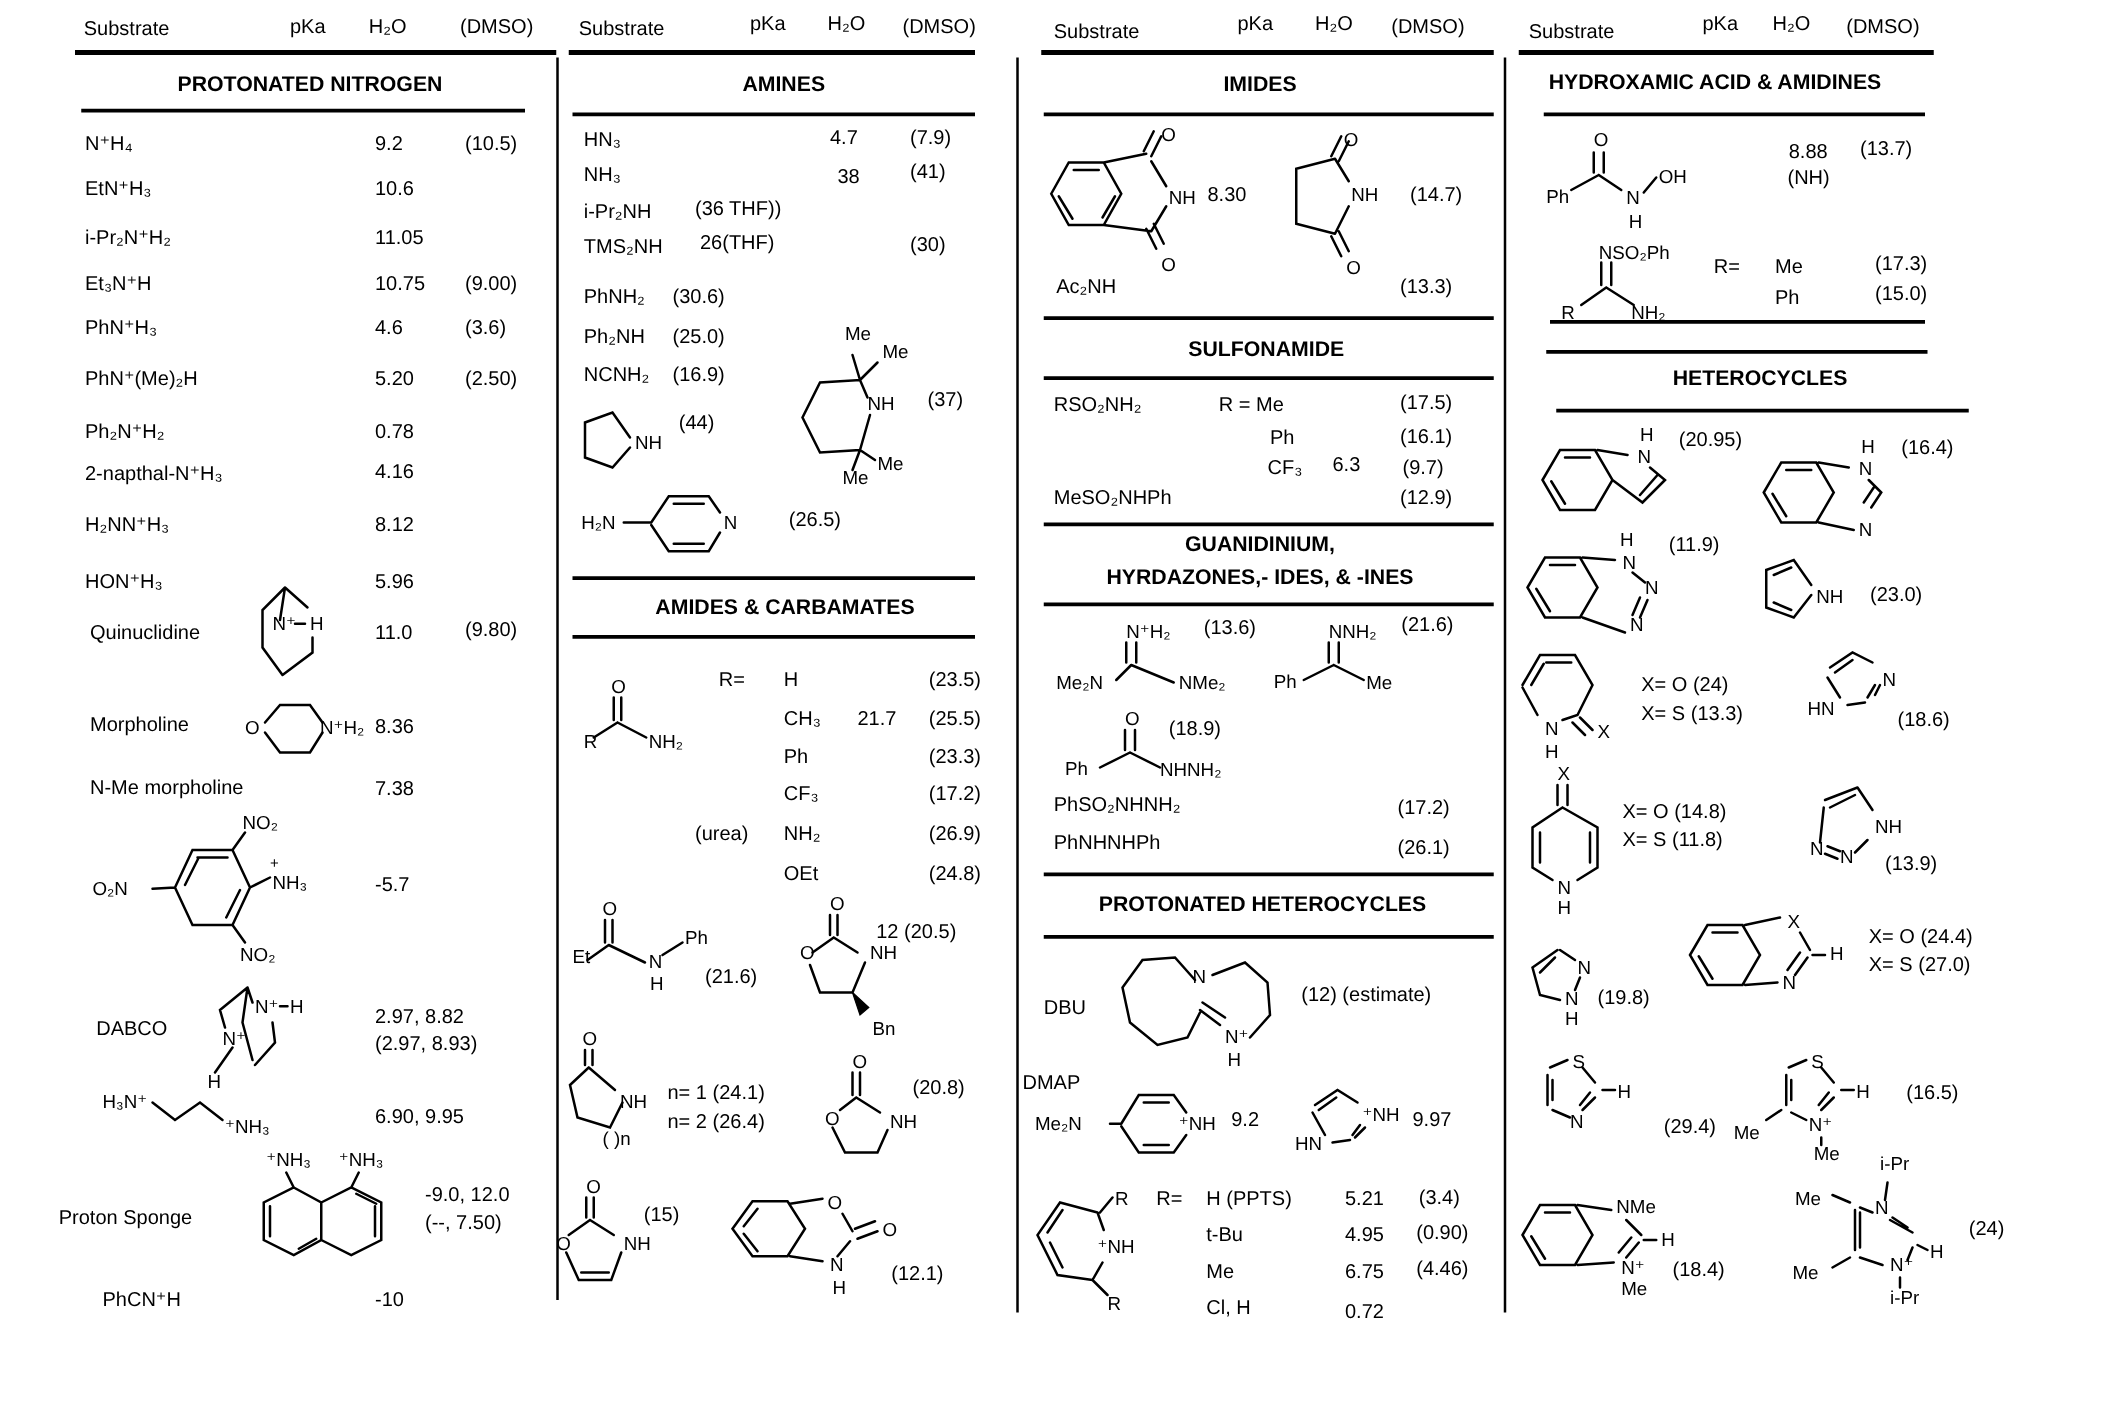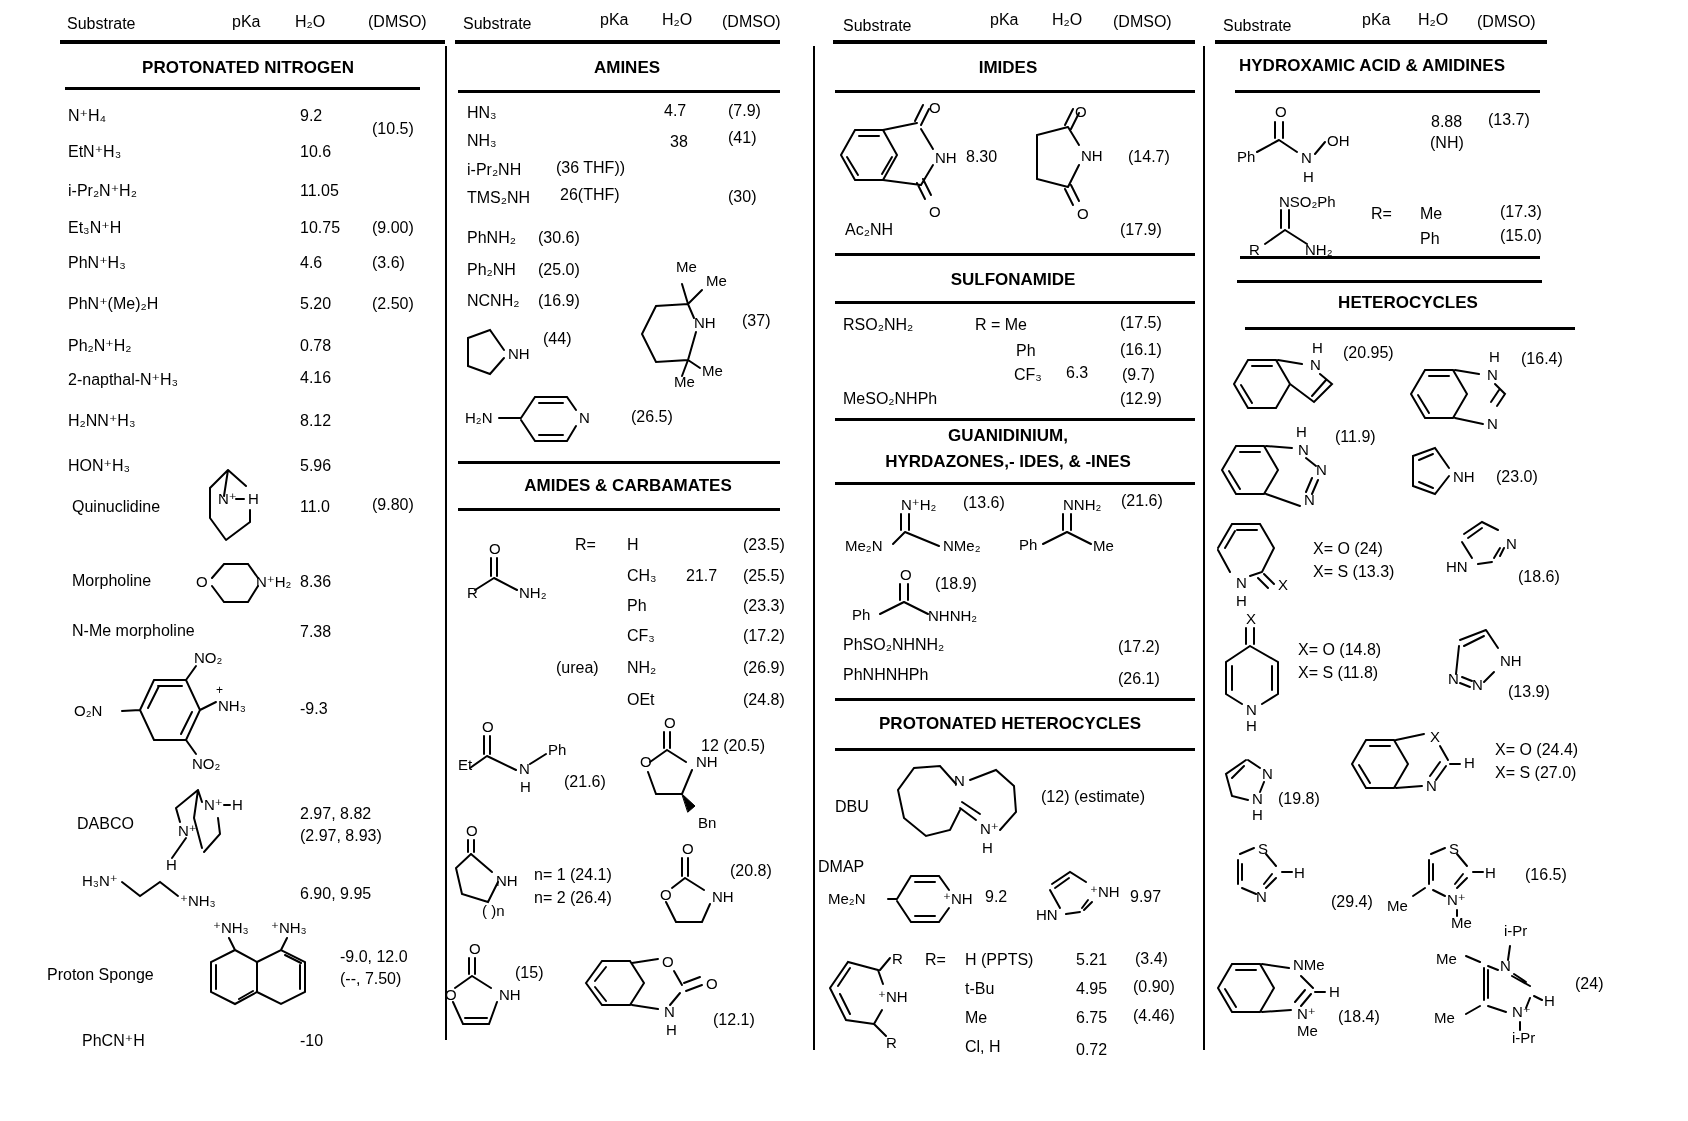--- a/index.html
+++ b/index.html
@@ -45,21 +45,21 @@
 
   <div class="vl" style="left:445px;top:46px;height:994px"></div>
   <div class="vl" style="left:813px;top:46px;height:1004px"></div>
   <div class="vl" style="left:1203px;top:46px;height:1004px"></div>
 
   <div class="t b ctr" style="left:248px;top:58px">PROTONATED NITROGEN</div>
   <div class="hl" style="left:65px;top:87px;width:355px"></div>
 
   <div class="t" style="left:68px;top:107px">N⁺H₄</div>
   <div class="t" style="left:300px;top:107px">9.2</div>
-  <div class="t" style="left:372px;top:120px">(10.5)</div>
+  <div class="t" style="left:372px;top:107px">(10.5)</div>
   <div class="t" style="left:68px;top:143px">EtN⁺H₃</div>
   <div class="t" style="left:300px;top:143px">10.6</div>
   <div class="t" style="left:68px;top:182px">i-Pr₂N⁺H₂</div>
   <div class="t" style="left:300px;top:182px">11.05</div>
   <div class="t" style="left:68px;top:219px">Et₃N⁺H</div>
   <div class="t" style="left:300px;top:219px">10.75</div>
   <div class="t" style="left:372px;top:219px">(9.00)</div>
   <div class="t" style="left:68px;top:254px">PhN⁺H₃</div>
   <div class="t" style="left:300px;top:254px">4.6</div>
   <div class="t" style="left:372px;top:254px">(3.6)</div>
@@ -102,21 +102,21 @@
   <svg class="st" style="left:68px;top:638px" width="200" height="145">
     <g>
         <path d="M72,72 L86,42 L118,42 L132,72 L118,102 L86,102 Z M90,48 L114,48 M124,74 L113,96 M80,70 L91,48 M118,42 L128,28 M54,73 L72,72 M118,102 L128,116 M132,72 L148,64"></path>
       </g>
     <text x="126" y="25">NO₂</text>
     <text x="6" y="78">O₂N</text>
     <text x="124" y="131">NO₂</text>
     <text x="148" y="56" class="sm">+</text>
     <text x="150" y="73">NH₃</text>
   </svg>
-  <div class="t" style="left:300px;top:700px">-9.3</div>
+  <div class="t" style="left:300px;top:700px">-5.7</div>
 
   <div class="t" style="left:77px;top:815px">DABCO</div>
   <svg class="st" style="left:156px;top:778px" width="95" height="95">
     <g>
         <path d="M42,12 L20,30 L24,44 M30,60 L16,80 M42,12 L46,24 M62,40 L64,56 L48,74 M42,12 L38,40 M38,40 L46,70 M68,27 L74,27"></path>
       </g>
     <text x="48" y="32">N⁺</text>
     <text x="76" y="32">H</text>
     <text x="22" y="58">N⁺</text>
     <text x="10" y="92">H</text>
@@ -308,21 +308,21 @@
     <g>
         <path d="M55,34 L24,42 L24,86 L55,94 M55,34 L66,52 M66,72 L55,94 M52,32 L60,16 M58,36 L66,20 M52,96 L60,112 M58,92 L66,108"></path>
       </g>
     <text x="62" y="24">O</text>
     <text x="68" y="68">NH</text>
     <text x="64" y="126">O</text>
   </svg>
   <div class="t" style="left:1128px;top:148px">(14.7)</div>
 
   <div class="t" style="left:845px;top:221px">Ac₂NH</div>
-  <div class="t" style="left:1120px;top:221px">(17.9)</div>
+  <div class="t" style="left:1120px;top:221px">(13.3)</div>
 
   <div class="hl" style="left:835px;top:253px;width:360px"></div>
   <div class="t b ctr" style="left:1013px;top:270px">SULFONAMIDE</div>
   <div class="hl" style="left:835px;top:301px;width:360px"></div>
 
   <div class="t" style="left:843px;top:316px">RSO₂NH₂</div>
   <div class="t" style="left:975px;top:316px">R = Me</div>
   <div class="t" style="left:1120px;top:314px">(17.5)</div>
   <div class="t" style="left:1016px;top:342px">Ph</div>
   <div class="t" style="left:1120px;top:341px">(16.1)</div>

